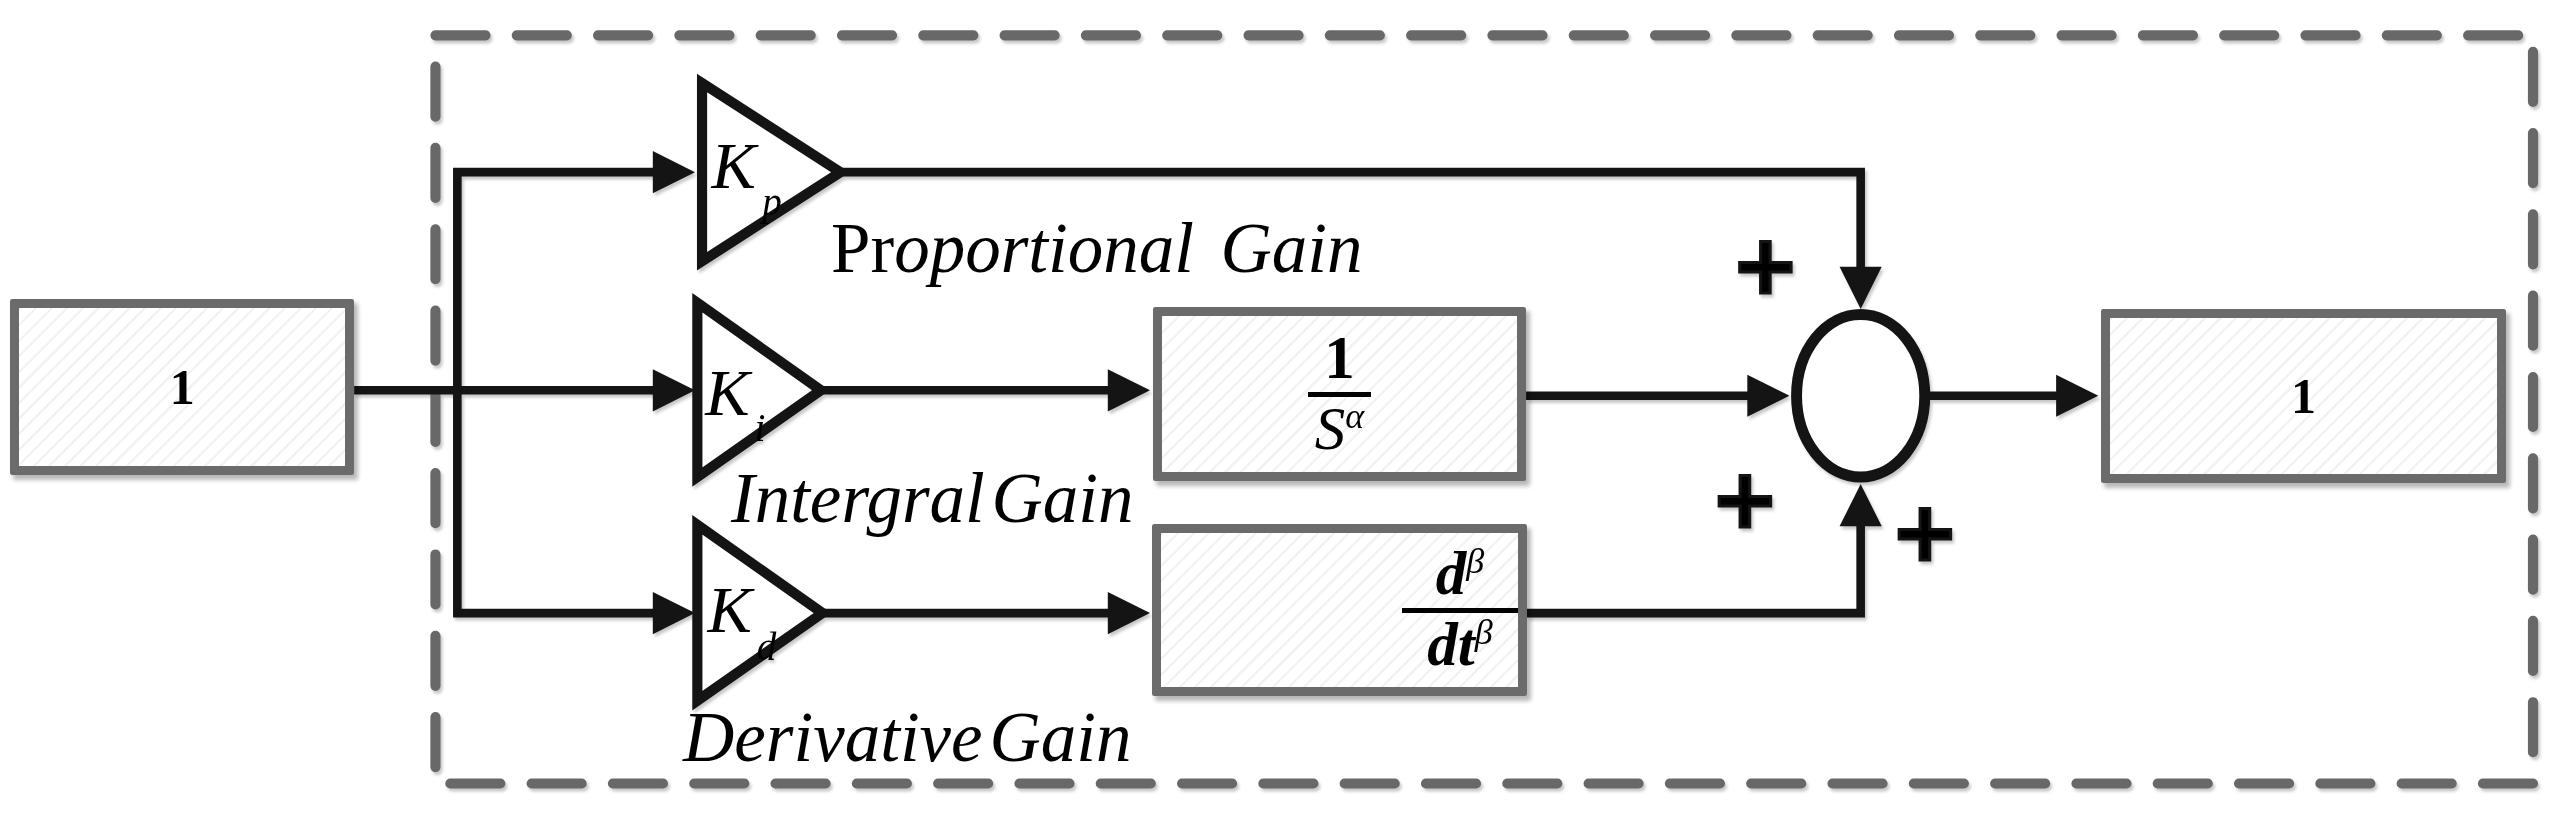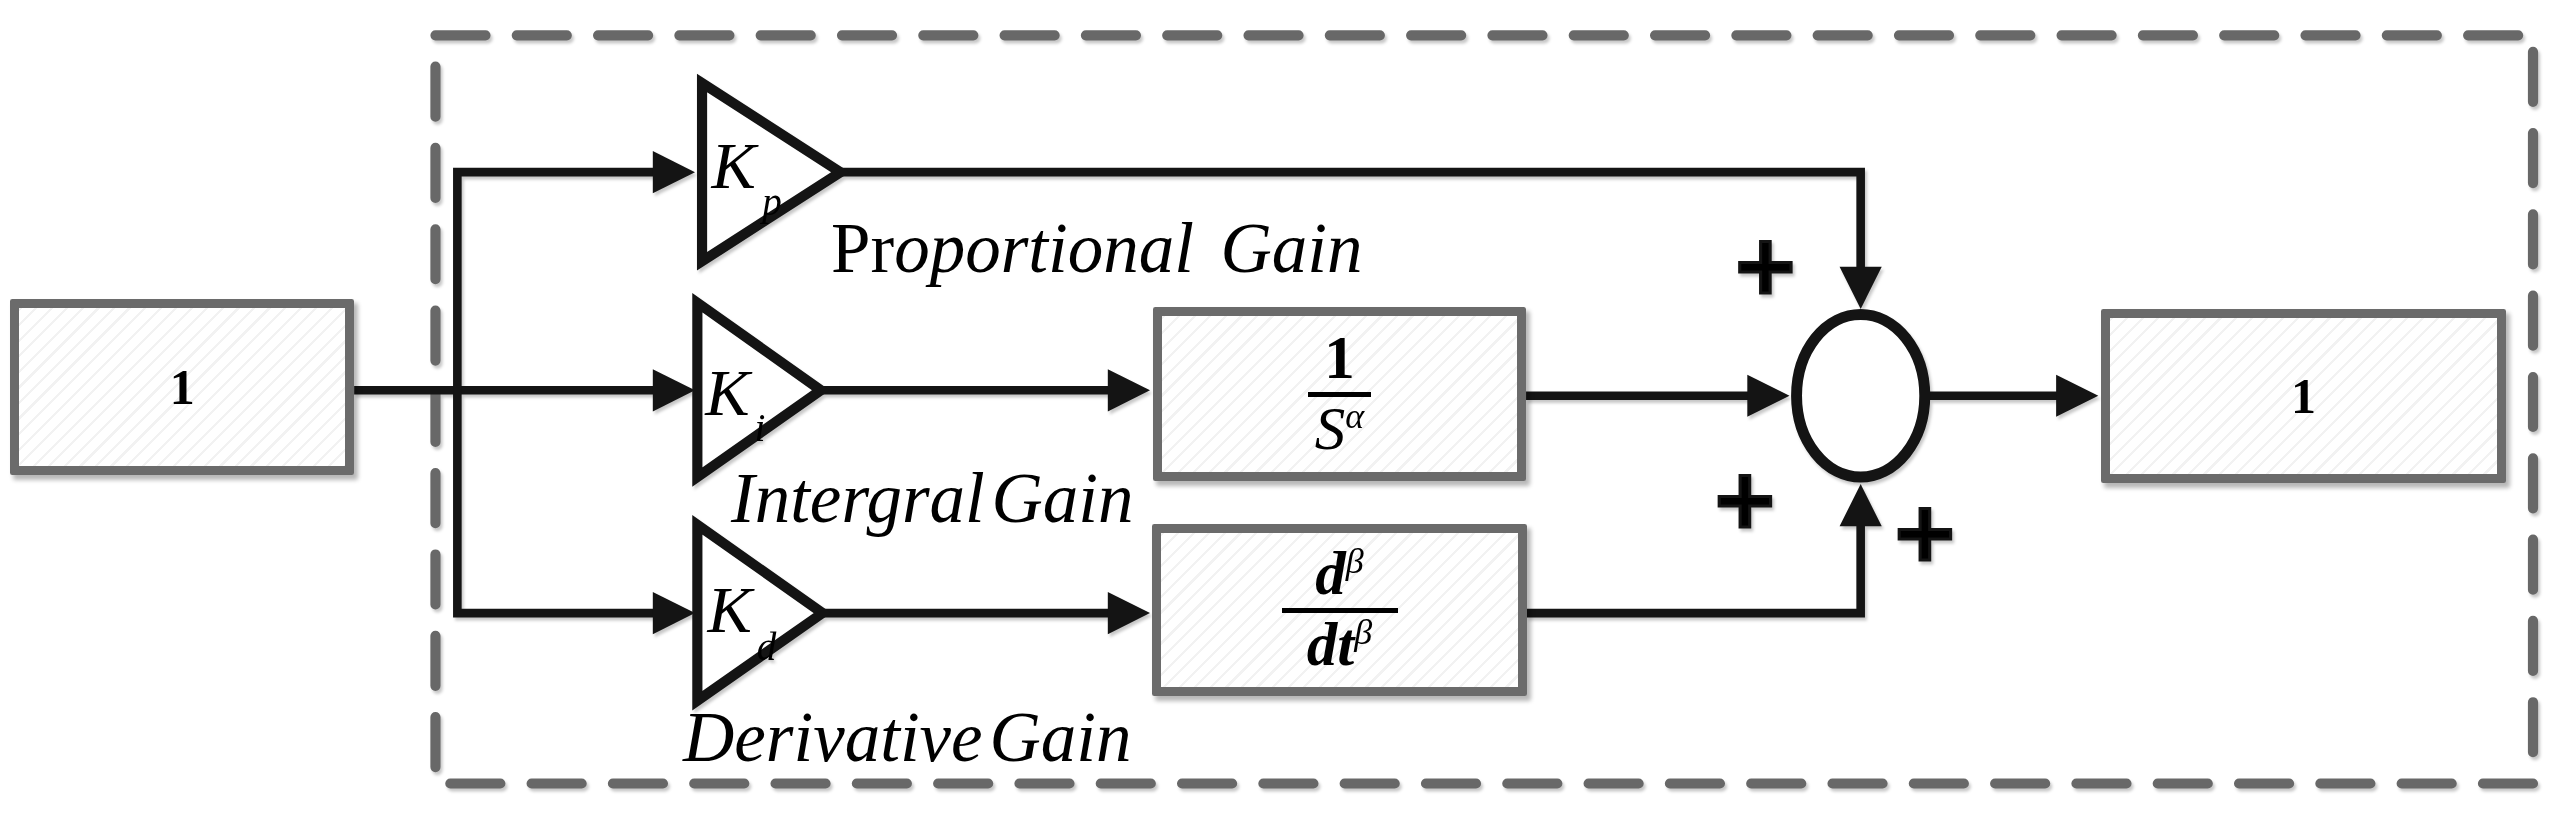--- a/index.html
+++ b/index.html
@@ -89,21 +89,21 @@
   </div>
 
   <div class="block" style="left:1153px;top:307px;width:373px;height:174px;">
     <div class="frac">
       <div class="num" style="font-weight:bold;">1</div>
       <div class="bar" style="width:63px;"></div>
       <div class="den"><span class="it">S</span><sup class="ex">α</sup></div>
     </div>
   </div>
 
-  <div class="block" style="left:1152px;top:524px;width:375px;height:172px;">
+  <div class="block" style="left:1152px;top:524px;width:375px;height:172px;justify-content:flex-end;">
     <div class="frac">
       <div class="num"><span class="bi">d</span><sup class="ex">β</sup></div>
       <div class="bar" style="width:116px;"></div>
       <div class="den"><span class="bi">dt</span><sup class="ex">β</sup></div>
     </div>
   </div>
 
   <div class="glabel" style="left:831px;top:213px;">
     <span class="roman">Pr</span><span class="word">oportional</span><span class="word gap">Gain</span>
   </div>

